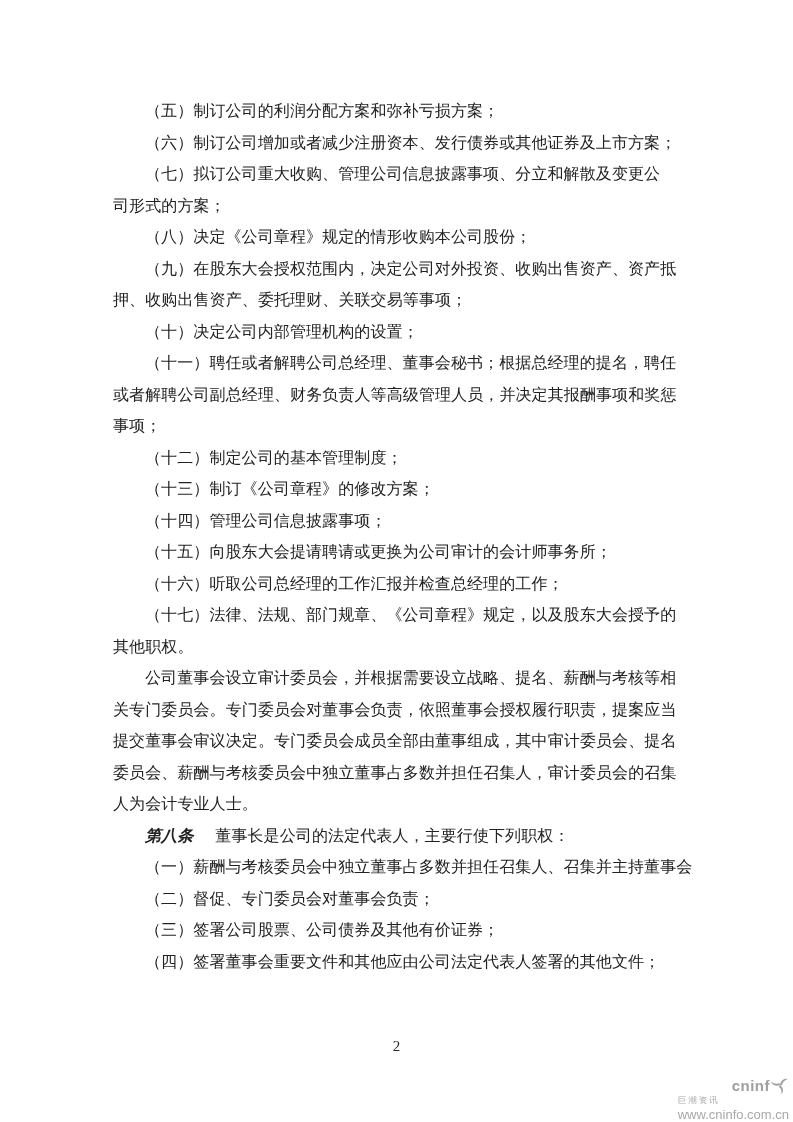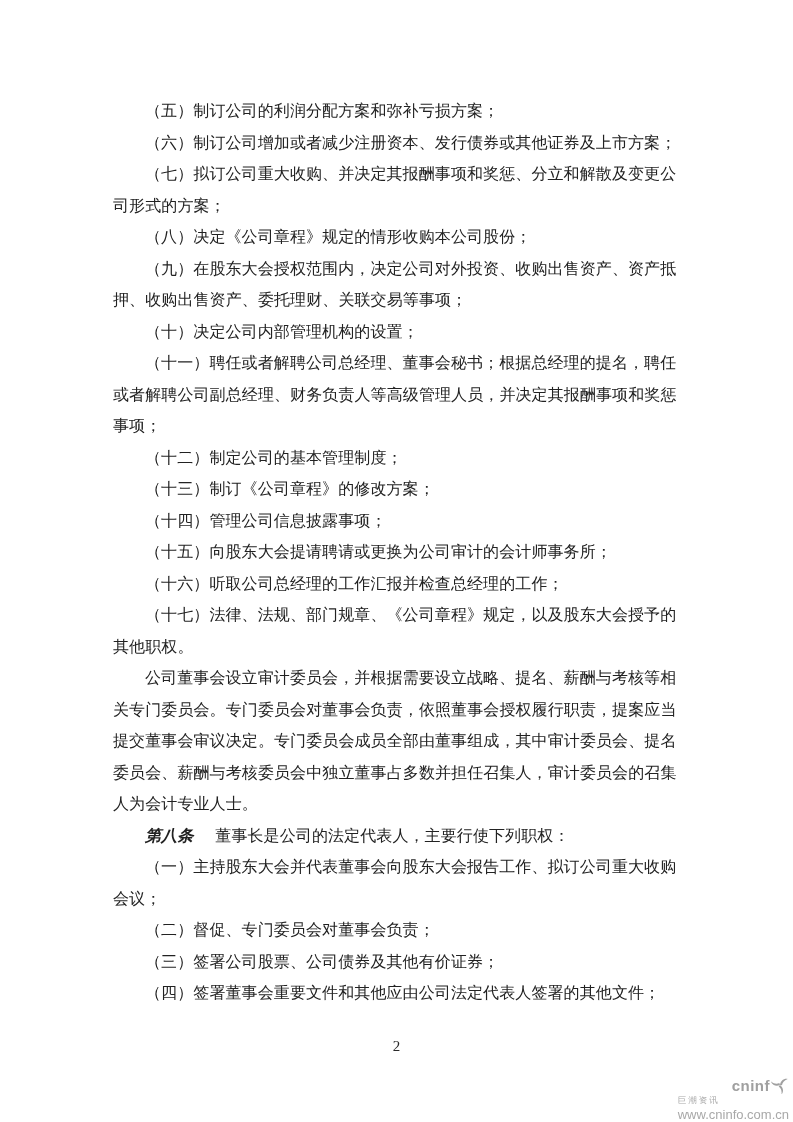--- a/index.html
+++ b/index.html
@@ -88,21 +88,21 @@
 </head>
 <body>
 
 <div class="page">
 
   <div class="doc-body">
     <div class="line indent"><span class="line-text">（五）制订公司的利润分配方案和弥补亏损方案；</span></div>
 
     <div class="line indent"><span class="line-text">（六）制订公司增加或者减少注册资本、发行债券或其他证券及上市方案；</span></div>
 
-    <div class="line indent"><span class="line-text">（七）拟订公司重大收购、并决定其报酬事项和奖惩、分立和解散及变更公</span></div>
+    <div class="line indent"><span class="line-text">（七）拟订公司重大收购、管理公司信息披露事项、分立和解散及变更公</span></div>
 
     <div class="line"><span class="line-text">司形式的方案；</span></div>
 
     <div class="line indent"><span class="line-text">（八）决定《公司章程》规定的情形收购本公司股份；</span></div>
 
     <div class="line indent"><span class="line-text">（九）在股东大会授权范围内，决定公司对外投资、收购出售资产、资产抵</span></div>
 
     <div class="line"><span class="line-text">押、收购出售资产、委托理财、关联交易等事项；</span></div>
 
     <div class="line indent"><span class="line-text">（十）决定公司内部管理机构的设置；</span></div>
@@ -132,23 +132,22 @@
     <div class="line"><span class="line-text">关专门委员会。专门委员会对董事会负责，依照董事会授权履行职责，提案应当</span></div>
 
     <div class="line"><span class="line-text">提交董事会审议决定。专门委员会成员全部由董事组成，其中审计委员会、提名</span></div>
 
     <div class="line"><span class="line-text">委员会、薪酬与考核委员会中独立董事占多数并担任召集人，审计委员会的召集</span></div>
 
     <div class="line"><span class="line-text">人为会计专业人士。</span></div>
 
     <div class="line indent"><span class="article-no">第八条</span><span class="line-text">董事长是公司的法定代表人，主要行使下列职权：</span></div>
 
-    <div class="line indent"><span class="line-text">（一）主持股东大会并代表董事会向股东大会报告工作、拟订公司重大收购</span></div>
+    <div class="line indent"><span class="line-text">（一）薪酬与考核委员会中独立董事占多数并担任召集人、召集并主持董事会</span></div>
 
-    <div class="line"><span class="line-text">会议；</span></div>
 
     <div class="line indent"><span class="line-text">（二）督促、专门委员会对董事会负责；</span></div>
 
     <div class="line indent"><span class="line-text">（三）签署公司股票、公司债券及其他有价证券；</span></div>
 
     <div class="line indent"><span class="line-text">（四）签署董事会重要文件和其他应由公司法定代表人签署的其他文件；</span></div>
   </div>
 
   <div class="page-number">2</div>
 

